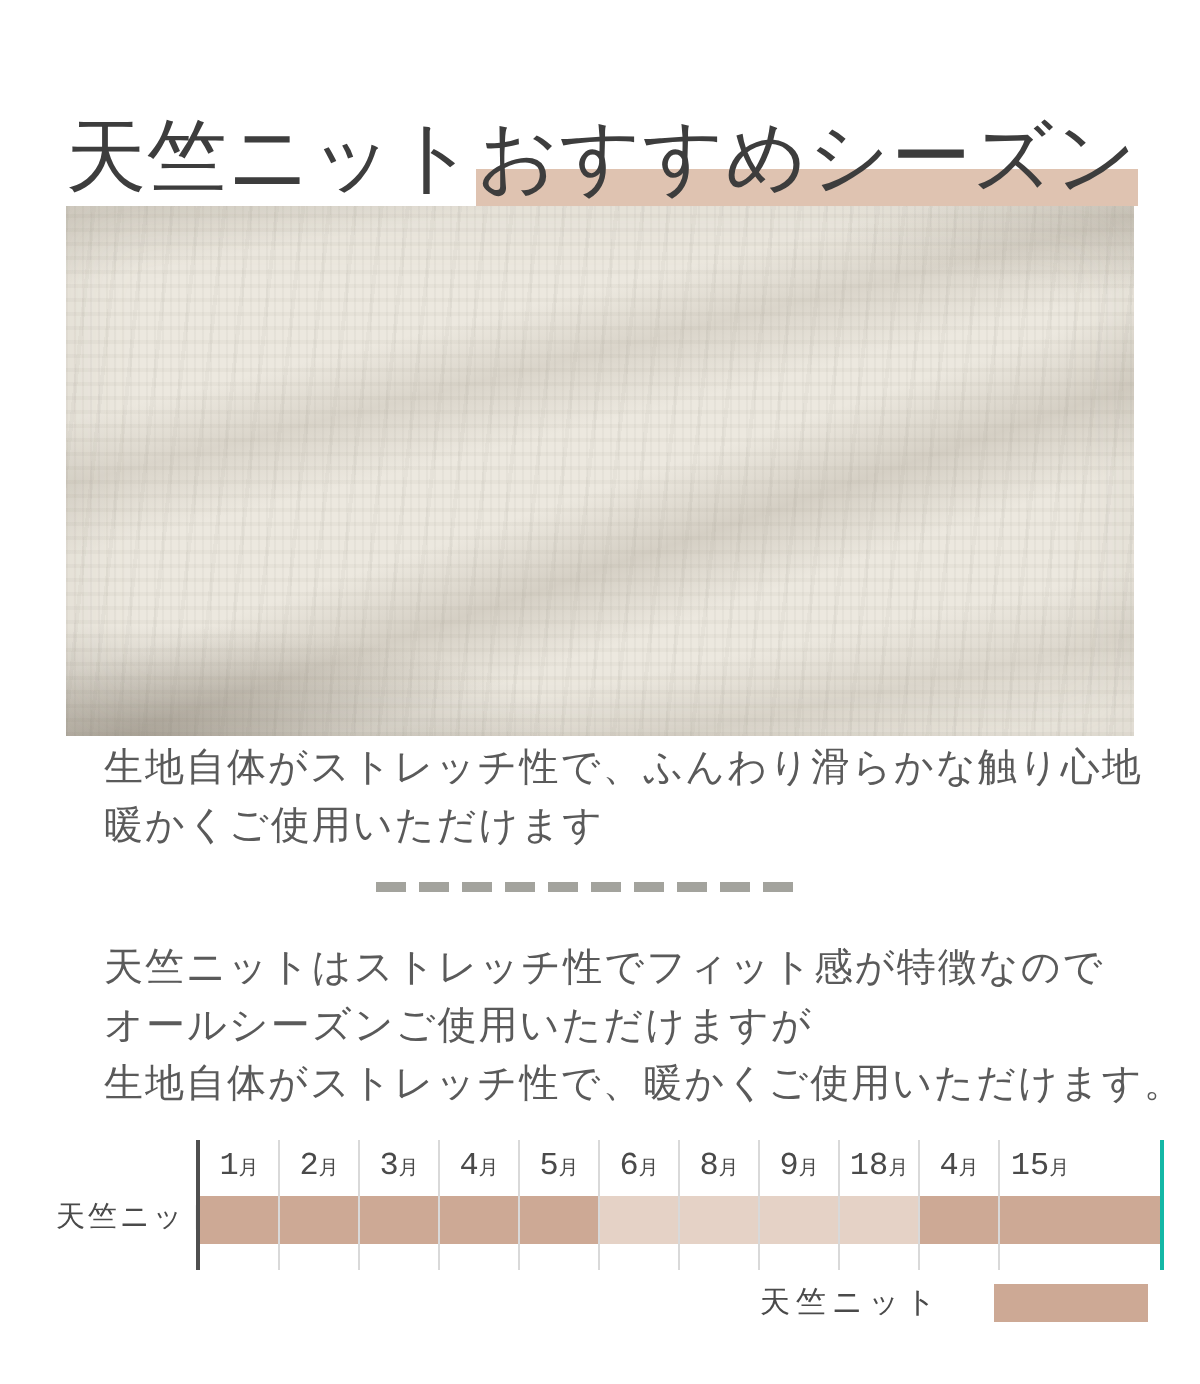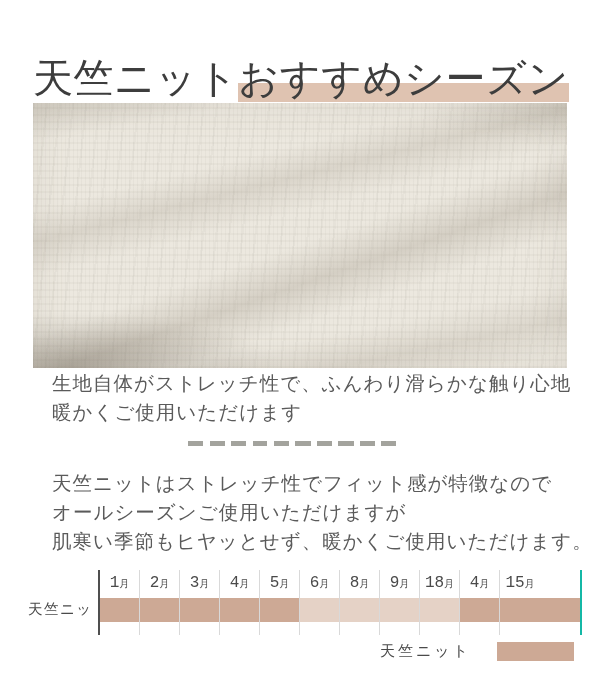--- a/index.html
+++ b/index.html
@@ -100,21 +100,21 @@
   <div class="para para-feature">
     <div>生地自体がストレッチ性で、ふんわり滑らかな触り心地</div>
     <div>暖かくご使用いただけます</div>
   </div>
 
   <div class="divider"></div>
 
   <div class="para para-season">
     <div>天竺ニットはストレッチ性でフィット感が特徴なので</div>
     <div>オールシーズンご使用いただけますが</div>
-    <div>肌寒い季節もヒヤッとせず、暖かくご使用いただけます。</div>
+    <div>生地自体がストレッチ性で、暖かくご使用いただけます。</div>
   </div>
 
   <div class="row-label">天竺ニット</div>
 
   <div class="chart">
     <div class="bar">
       <div class="seg seg-strong w5"></div>
       <div class="seg seg-mild w4"></div>
       <div class="seg seg-strong w3"></div>
     </div>

